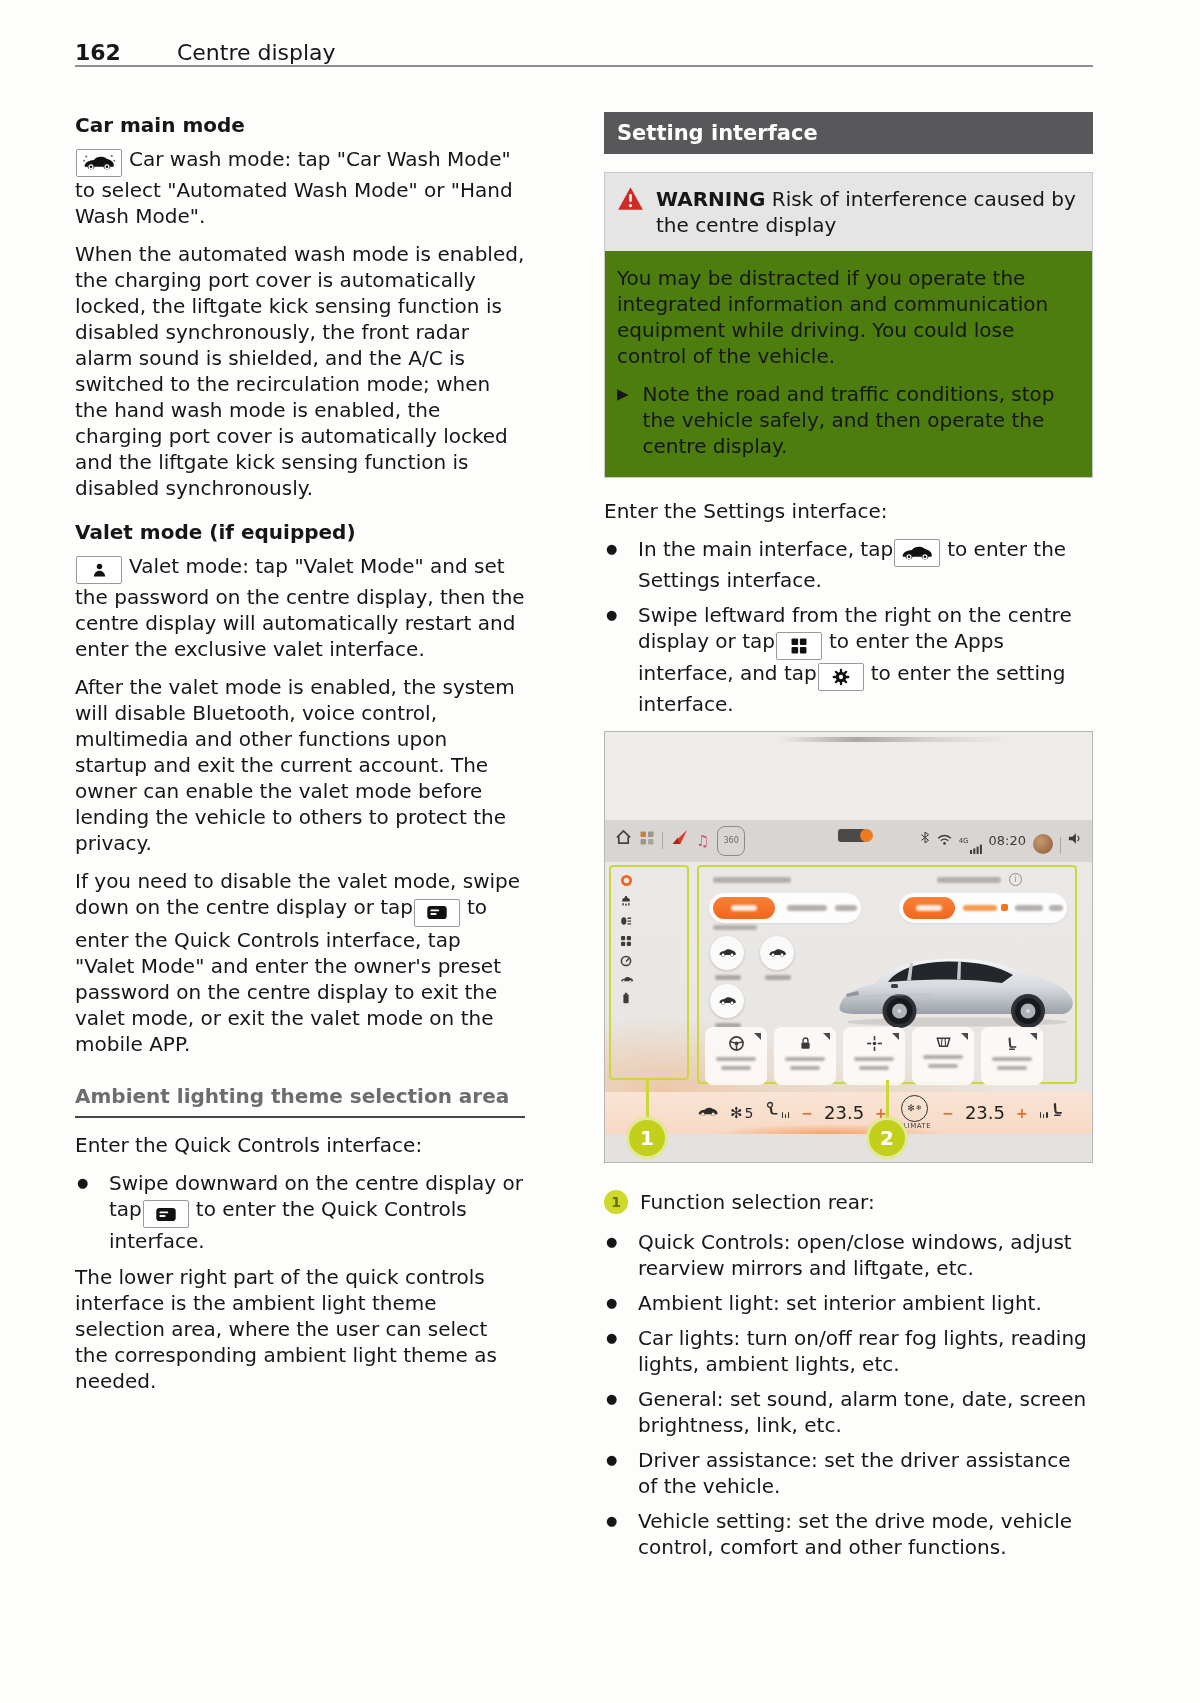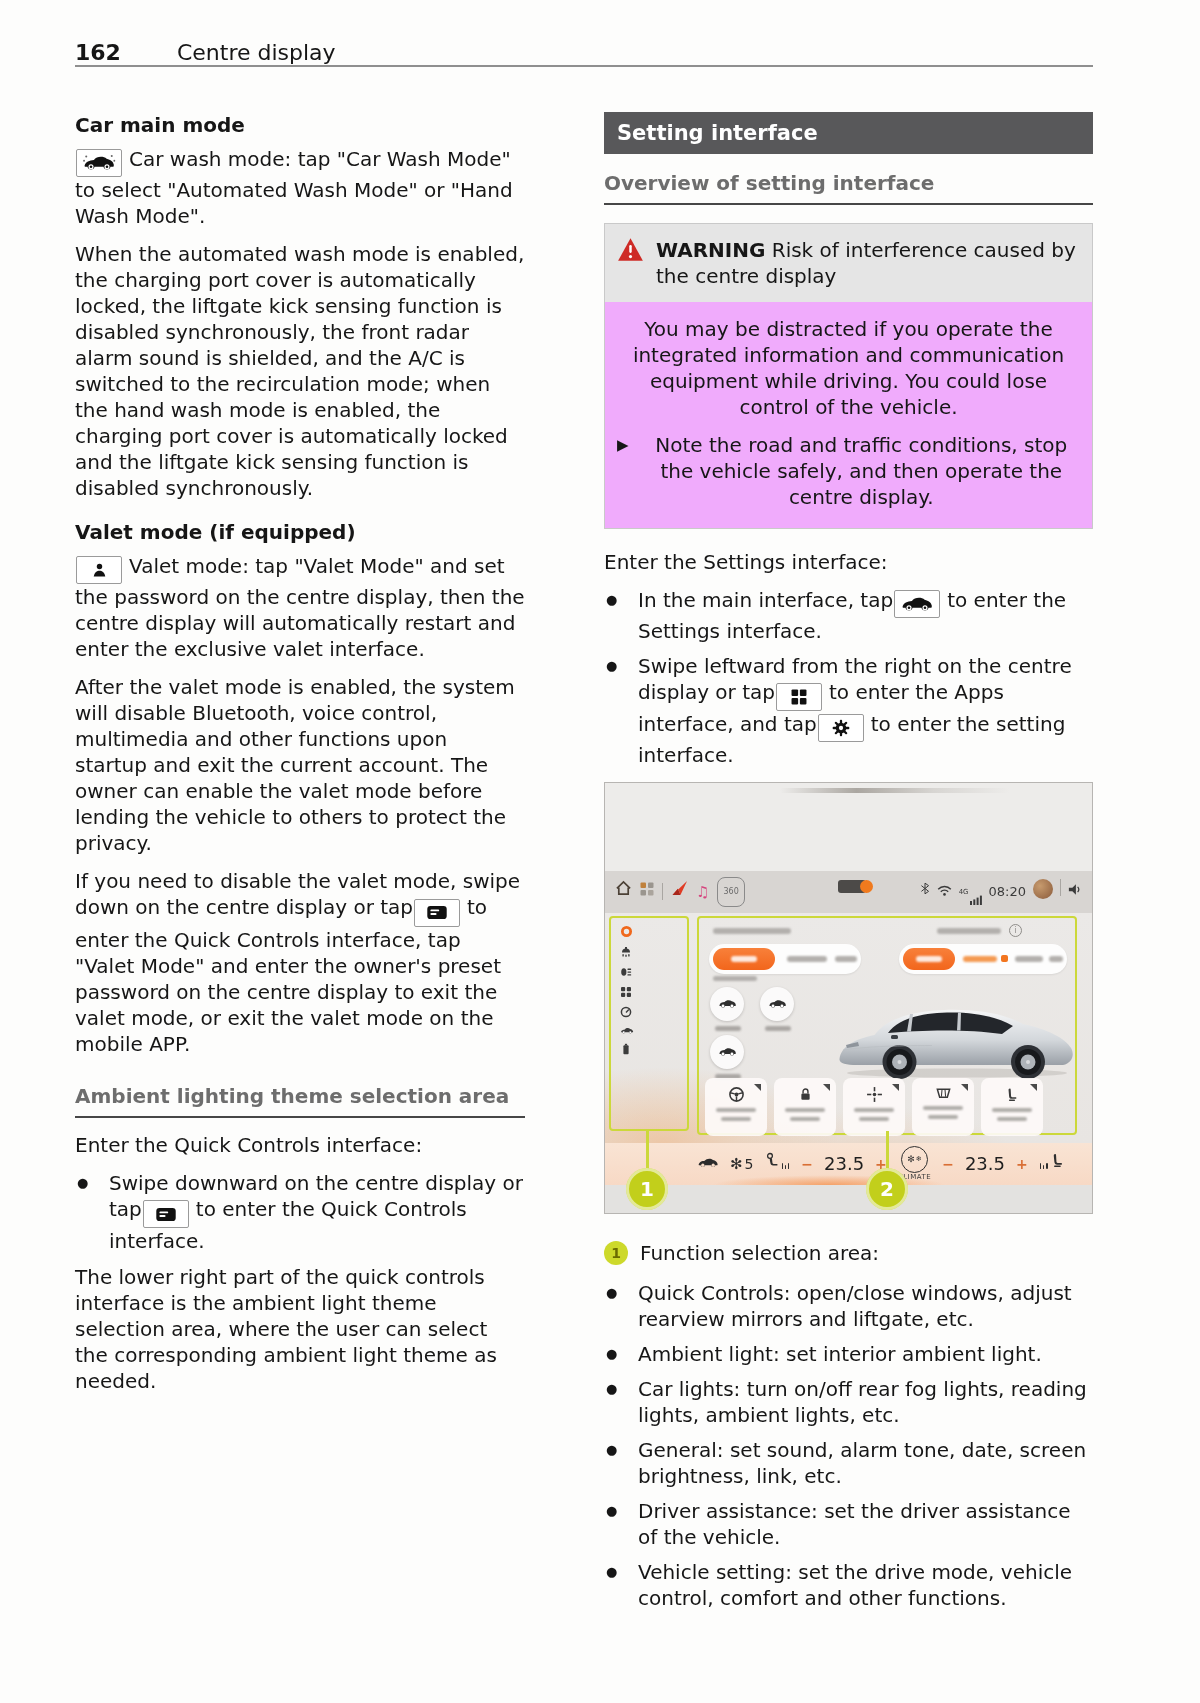--- a/index.html
+++ b/index.html
@@ -16,40 +16,40 @@
   h3.first{margin-top:0;}
   .grey-h{color:#6d6d6d;font-weight:bold;font-size:20px;border-bottom:2px solid #474747;
           padding-bottom:7px;margin:26px 0 14px 0;}
   p{margin:0 0 12px 0;}
   .ibox{display:inline-flex;align-items:center;justify-content:center;width:44px;height:26px;
         border:1.5px solid #9a9a9a;border-radius:2px;background:#fff;vertical-align:-6px;margin:0 7px 0 1px;}
   .banner{background:#58585a;color:#fff;font-weight:bold;font-size:21px;padding:8px 13px;margin-bottom:16px;}
   .warn{border:1px solid #c9c9c9;margin:18px 0 20px 0;}
   .warn-t{background:#e5e5e5;padding:13px 12px;display:flex;gap:12px;}
   .warn-t .wtxt{flex:1;}
-  .warn-b{background:#f0abfc;padding:14px 12px 18px 12px;text-align:center;}
+  .warn-b{background:#4d7c0f;padding:14px 12px 18px 12px;}
   .note{display:flex;gap:14px;margin-top:12px;}
   .note .arr{font-size:15px;line-height:26px;}
   .blist{margin:4px 0 10px 0;}
   .bi{position:relative;padding-left:34px;margin-bottom:9px;}
   .bi::before{content:"●";position:absolute;left:2px;top:0px;font-size:13px;}
   
   .figure{position:relative;width:487px;height:430px;border:1px solid #b7b5b2;background:#e9e8e6;
           overflow:hidden;margin:14px 0 26px 0;}
   .fig-top{position:absolute;left:0;top:0;right:0;height:88px;background:#edecea;}
   .fig-smudge{position:absolute;left:175px;top:5px;width:230px;height:5px;border-radius:3px;
           background:linear-gradient(90deg,transparent,rgba(90,82,72,.45),rgba(90,82,72,.15),transparent);}
   .fig-status{position:absolute;left:0;top:88px;right:0;height:42px;background:#d8d5d2;
           display:flex;align-items:center;padding:0 10px;gap:8px;font-size:13px;color:#3b3b3b;}
   .vdiv{width:1px;height:17px;background:#a9a6a2;}
   .b360{border:1px solid #8a8a8a;border-radius:8px;font-size:8px;padding:1px 5px;color:#6b6b6b;}
   .widget{position:absolute;left:233px;top:9px;width:28px;height:13px;background:#4c4a48;border-radius:3px;}
   .widget::after{content:"";position:absolute;right:-7px;top:0px;width:13px;height:13px;border-radius:50%;
           background:#f07a1e;}
-  .sright{margin-left:auto;display:flex;align-items:flex-start;gap:7px;}
+  .sright{margin-left:auto;display:flex;align-items:flex-end;gap:7px;}
   .avatar{width:20px;height:20px;border-radius:50%;background:radial-gradient(circle at 35% 35%,#c79b6e,#8a5a3a);}
   .netg{display:flex;align-items:flex-end;gap:1px;font-size:7px;}
   .fig-content{position:absolute;left:0;top:130px;right:0;height:230px;
       background:radial-gradient(ellipse 60% 55% at 12% 100%,rgba(243,150,70,.38),transparent 60%),
                  radial-gradient(ellipse 50% 40% at 55% 108%,rgba(243,150,70,.22),transparent 60%),
                  linear-gradient(180deg,#ebe9e7,#e8e5e2);}
   .frame{position:absolute;border:2px solid #ccd83a;border-radius:4px;}
   .frame-sb{left:4px;top:133px;width:80px;height:215px;padding:7px 0 0 9px;box-sizing:border-box;}
   .frame-mn{left:92px;top:133px;width:376px;height:215px;}
   .sb-item{display:flex;gap:6px;margin-bottom:8px;align-items:flex-start;}
@@ -148,21 +148,20 @@
             <rect x="4.5" y="5" width="10" height="2.2" rx="1.1" fill="#fff"></rect>
             <rect x="4.5" y="9" width="7" height="2.2" rx="1.1" fill="#fff"></rect>
           </svg>
         </span><span>to enter the Quick Controls interface.</span></div>
   </div>
   <p>The lower right part of the quick controls interface is the ambient light theme selection area, where the user can select the corresponding ambient light theme as needed.</p>
 </div>
 
 <div class="col col-r">
   <div class="banner">Setting interface</div>
-  <div class="grey-h" style="margin-top:0;">Overview of setting interface</div>
 
   <div class="warn">
     <div class="warn-t">
       <span><svg width="27" height="25" viewBox="0 0 24 22">
             <path d="M12 1 L23 21 H1 Z" fill="#ce2b26"></path>
             <rect x="10.9" y="7" width="2.2" height="7" rx="1" fill="#fff"></rect>
             <circle cx="12" cy="17.3" r="1.4" fill="#fff"></circle>
           </svg></span>
       <span class="wtxt"><b>WARNING</b> <span>Risk of interference caused by the centre display</span></span>
     </div>
@@ -491,21 +490,21 @@
     <div class="fig-bottom"></div>
 
     <span class="lead" style="left:41px;top:348px;height:40px;"></span>
     <span class="lead" style="left:281px;top:348px;height:40px;"></span>
     <span class="callout" style="left:21px;top:385px;">1</span>
     <span class="callout" style="left:261px;top:385px;">2</span>
   </div>
 
   <div class="fn-h">
     <span class="badge1">1</span>
-    <span>Function selection area:</span>
+    <span>Function selection rear:</span>
   </div>
   <div class="blist">
     <div class="bi">Quick Controls: open/close windows, adjust rearview mirrors and liftgate, etc.</div>
     <div class="bi">Ambient light: set interior ambient light.</div>
     <div class="bi">Car lights: turn on/off rear fog lights, reading lights, ambient lights, etc.</div>
     <div class="bi">General: set sound, alarm tone, date, screen brightness, link, etc.</div>
     <div class="bi">Driver assistance: set the driver assistance of the vehicle.</div>
     <div class="bi">Vehicle setting: set the drive mode, vehicle control, comfort and other functions.</div>
   </div>
 </div>

